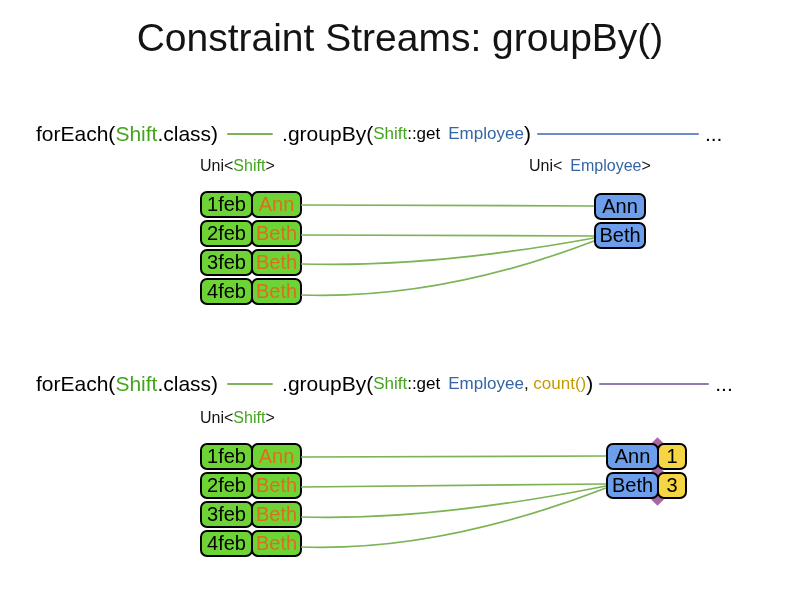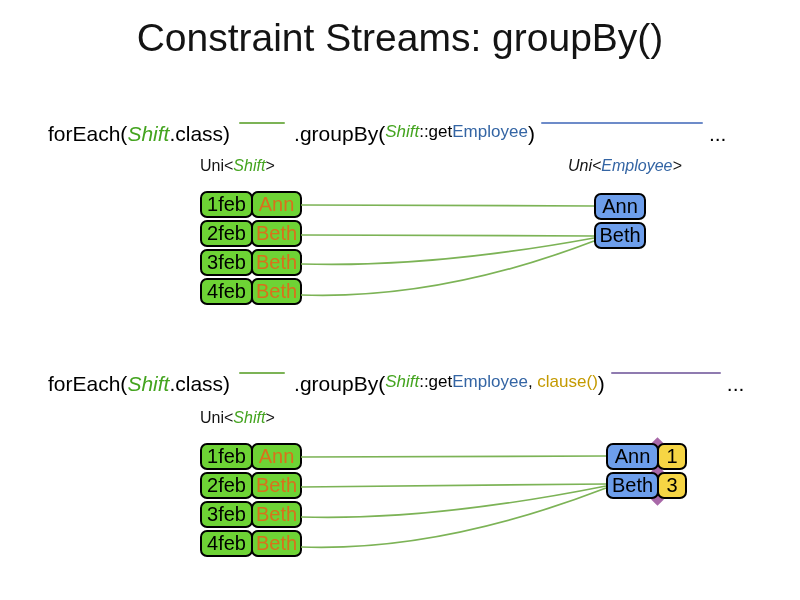--- a/index.html
+++ b/index.html
@@ -4,31 +4,31 @@
 <style>
   html,body{margin:0;padding:0;background:#fff;}
   .page{
     position:relative;width:800px;height:600px;background:#ffffff;
     font-family:"Liberation Sans",sans-serif;overflow:hidden;color:#000;
   }
   .title{position:absolute;top:16px;left:0;width:100%;text-align:center;
     font-size:39px;color:#141414;letter-spacing:0;}
   .subtitle{position:absolute;top:70px;left:0;width:100%;text-align:center;
     font-size:15px;color:#141414;}
-  .code-line{position:absolute;left:48px;display:flex;
+  .code-line{position:absolute;left:36px;display:flex;align-items:center;
     font-size:21px;white-space:pre;color:#000;}
   #code1{top:122px;}
   #code2{top:372px;}
   .code-small{font-size:17px;}
   .conn{height:2px;border-radius:1px;flex:none;}
   .conn-green{width:46px;background:var(--green_line);margin:0 9px;}
   .conn-blue{width:162px;background:var(--blue_line);margin:0 6px;}
   .conn-purple{width:110px;background:var(--purple_line);margin:0 6px;}
-  .t-green{color:var(--green_text);font-style:italic;}
-  .t-blue{color:var(--blue_text);}
+  .t-green{color:var(--green_text);}
+  .t-blue{color:var(--blue_text);margin-left:8px;}
   .t-gold{color:var(--gold_text);}
   .label{position:absolute;font-size:16px;color:#141414;white-space:pre;}
   .box{box-sizing:border-box;border:2px solid #000;border-radius:7px;height:27px;
     display:flex;align-items:center;justify-content:center;font-size:20px;flex:none;}
   .shift-table{position:absolute;left:200px;display:flex;flex-direction:column;gap:2px;}
   #shift-table-1{top:191px;}
   #shift-table-2{top:443px;}
   .shift-row{display:flex;}
   .shift-date{width:53px;background:var(--green_box);z-index:2;}
   .shift-name{width:51px;background:var(--green_box);color:var(--orange_text);
@@ -55,21 +55,21 @@
 
   <div class="code-line" id="code1">
     <span>forEach(</span><span class="t-green">Shift</span><span>.class)</span>
     <div class="conn conn-green"></div>
     <span>.groupBy(</span><span class="code-small t-green">Shift</span><span class="code-small">::get</span><span class="code-small t-blue">Employee</span><span>)</span>
     <div class="conn conn-blue"></div>
     <span>...</span>
   </div>
 
   <div class="label" style="left:200px;top:157px;"><span>Uni&lt;</span><span class="t-green">Shift</span><span>&gt;</span></div>
-  <div class="label" style="left:568px;top:157px;font-style:italic;"><span>Uni&lt;</span><span class="t-blue">Employee</span><span>&gt;</span></div>
+  <div class="label" style="left:529px;top:157px;"><span>Uni&lt;</span><span class="t-blue">Employee</span><span>&gt;</span></div>
 
   <div class="shift-table" id="shift-table-1">
     <div class="shift-row">
       <div class="box shift-date">1feb</div>
       <div class="box shift-name">Ann</div>
     </div>
     <div class="shift-row">
       <div class="box shift-date">2feb</div>
       <div class="box shift-name">Beth</div>
     </div>
@@ -84,21 +84,21 @@
   </div>
 
   <div class="emp-col">
     <div class="box emp-box">Ann</div>
     <div class="box emp-box">Beth</div>
   </div>
 
   <div class="code-line" id="code2">
     <span>forEach(</span><span class="t-green">Shift</span><span>.class)</span>
     <div class="conn conn-green"></div>
-    <span>.groupBy(</span><span class="code-small t-green">Shift</span><span class="code-small">::get</span><span class="code-small t-blue">Employee</span><span class="code-small">, </span><span class="code-small t-gold">clause()</span><span>)</span>
+    <span>.groupBy(</span><span class="code-small t-green">Shift</span><span class="code-small">::get</span><span class="code-small t-blue">Employee</span><span class="code-small">, </span><span class="code-small t-gold">count()</span><span>)</span>
     <div class="conn conn-purple"></div>
     <span>...</span>
   </div>
 
   <div class="label" style="left:200px;top:409px;"><span>Uni&lt;</span><span class="t-green">Shift</span><span>&gt;</span></div>
 
   <div class="shift-table" id="shift-table-2">
     <div class="shift-row">
       <div class="box shift-date">1feb</div>
       <div class="box shift-name">Ann</div>

